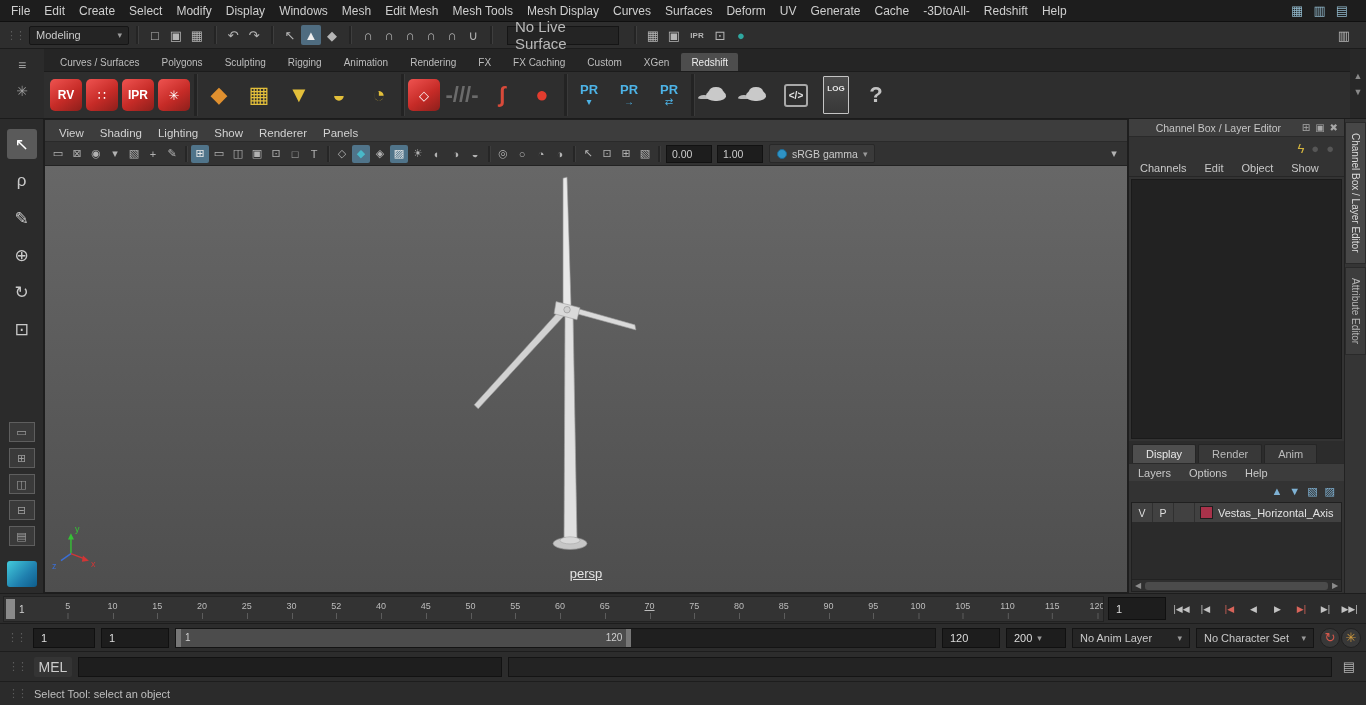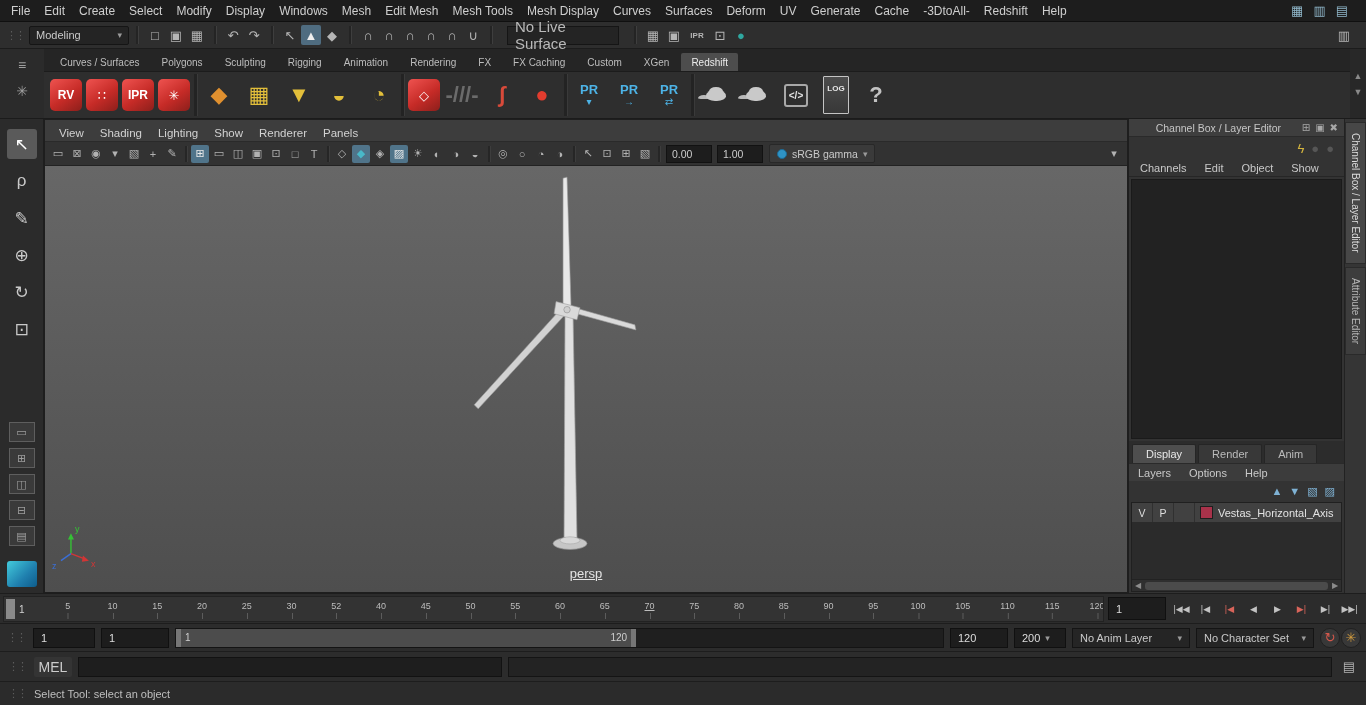--- a/index.html
+++ b/index.html
@@ -669,21 +669,21 @@
     <div class="rs-track">
       <div class="rs-bar" style="width: 60%;">
         <span class="rs-handle"></span>
         <span class="rs-bar-label">1</span>
         <span class="rs-spacer"></span>
         <span class="rs-bar-label">120</span>
         <span class="rs-handle"></span>
       </div>
     </div>
     <div class="rs-field" style="width:58px">120</div>
-    <div class="rs-field" style="width:52px">
+    <div class="rs-field" style="width:60px">
       <span>200</span>
       <span class="dd-arrow">▾</span>
     </div>
     <div class="rs-dd" style="width:118px">
       <span style="flex:1">No Anim Layer</span>
       <span class="dd-arrow">▾</span>
     </div>
     <div class="rs-dd" style="width:118px">
       <span style="flex:1">No Character Set</span>
       <span class="dd-arrow">▾</span>

